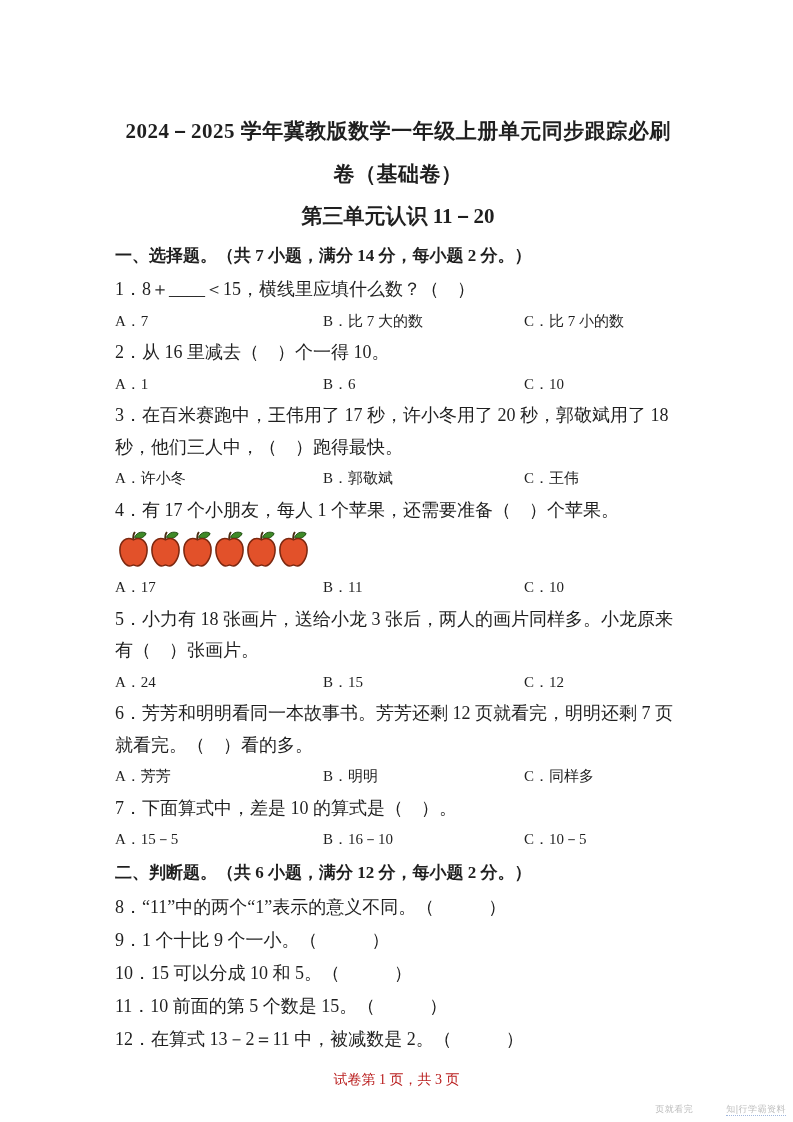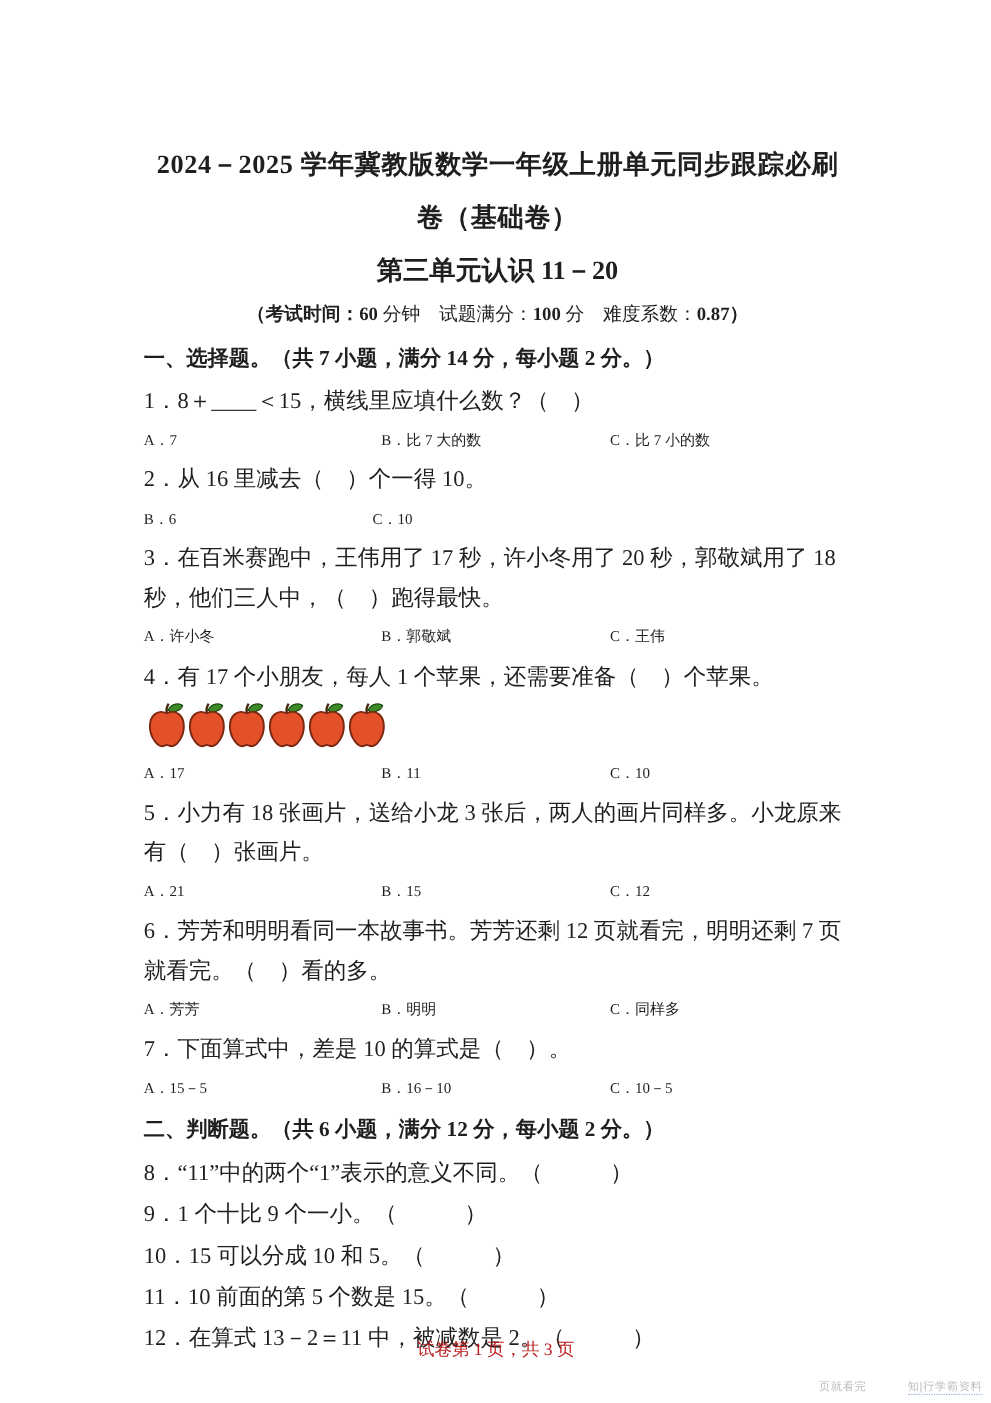--- a/index.html
+++ b/index.html
@@ -42,22 +42,23 @@
     font-size: 17px;
     line-height: 30px;
     margin: 2px 0 3px 0;
   }
   .q {
     font-size: 18px;
     line-height: 31.5px;
   }
   .opts {
     display: flex;
-    font-size: 12px;
+    font-size: 15px;
     line-height: 31.5px;
+    gap: 18px;
   }
   .opt-a { width: 190px; }
   .opt-b { width: 183px; }
   .opt-c { flex: 1; }
   .apple-row {
     height: 44px;
     display: flex;
     align-items: center;
     margin: 1px 0 1px 2px;
   }
@@ -90,35 +91,33 @@
 </head>
 <body>
 
 <div class="page">
   <div class="content">
 
     <div class="title">2024－2025 学年冀教版数学一年级上册单元同步跟踪必刷</div>
     <div class="title">卷（基础卷）</div>
     <div class="subtitle">第三单元认识 11－20</div>
 
-    <div class="exam-info">
-      <span class="b">（考试时间：</span><span class="b">60</span> <span>分钟　试题满分：</span><span class="b">100</span> <span>分　难度系数：</span><span class="b">0.87</span><span class="b">）</span>
-    </div>
 
     <div class="sec-heading">一、选择题。（共 7 小题，满分 14 分，每小题 2 分。）</div>
 
     <div class="q">1．8＋____＜15，横线里应填什么数？（　）</div>
     <div class="opts">
       <span class="opt-a">A．7</span>
       <span class="opt-b">B．比 7 大的数</span>
       <span class="opt-c">C．比 7 小的数</span>
     </div>
 
     <div class="q">2．从 16 里减去（　）个一得 10。</div>
     <div class="opts">
+      <span class="opt-a">A．1</span>
       <span class="opt-b">B．6</span>
       <span class="opt-c">C．10</span>
     </div>
 
     <div class="q">3．在百米赛跑中，王伟用了 17 秒，许小冬用了 20 秒，郭敬斌用了 18 秒，他们三人中，（　）跑得最快。</div>
     <div class="opts">
       <span class="opt-a">A．许小冬</span>
       <span class="opt-b">B．郭敬斌</span>
       <span class="opt-c">C．王伟</span>
     </div>
@@ -157,21 +156,21 @@
       </svg>
       </div>
     <div class="opts">
       <span class="opt-a">A．17</span>
       <span class="opt-b">B．11</span>
       <span class="opt-c">C．10</span>
     </div>
 
     <div class="q">5．小力有 18 张画片，送给小龙 3 张后，两人的画片同样多。小龙原来有（　）张画片。</div>
     <div class="opts">
-      <span class="opt-a">A．21</span>
+      <span class="opt-a">A．24</span>
       <span class="opt-b">B．15</span>
       <span class="opt-c">C．12</span>
     </div>
 
     <div class="q">6．芳芳和明明看同一本故事书。芳芳还剩 12 页就看完，明明还剩 7 页就看完。（　）看的多。</div>
     <div class="opts">
       <span class="opt-a">A．芳芳</span>
       <span class="opt-b">B．明明</span>
       <span class="opt-c">C．同样多</span>
     </div>

